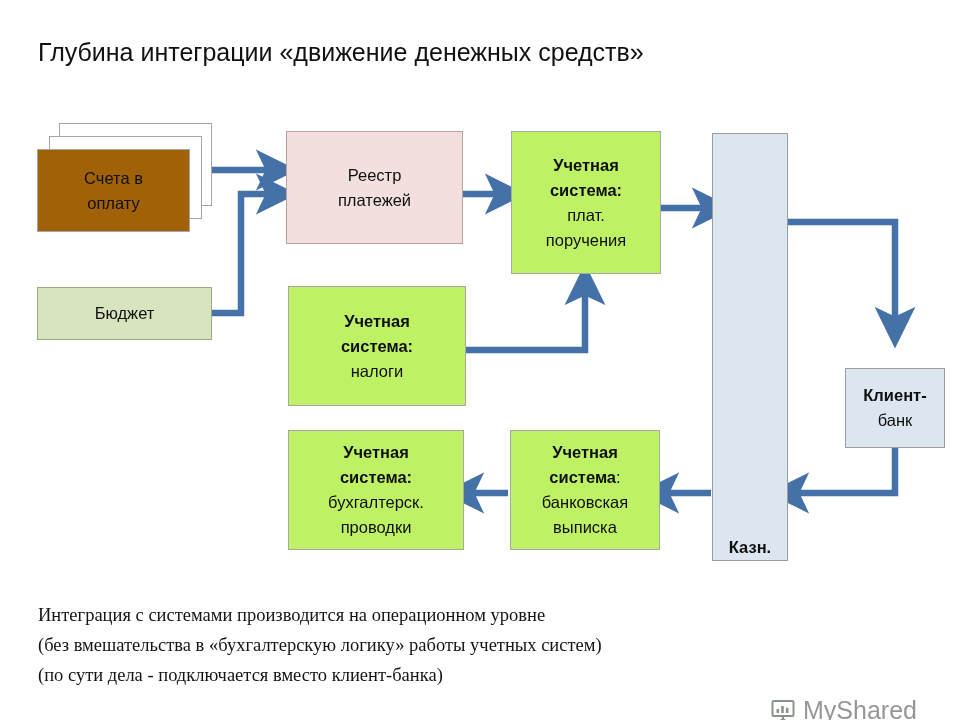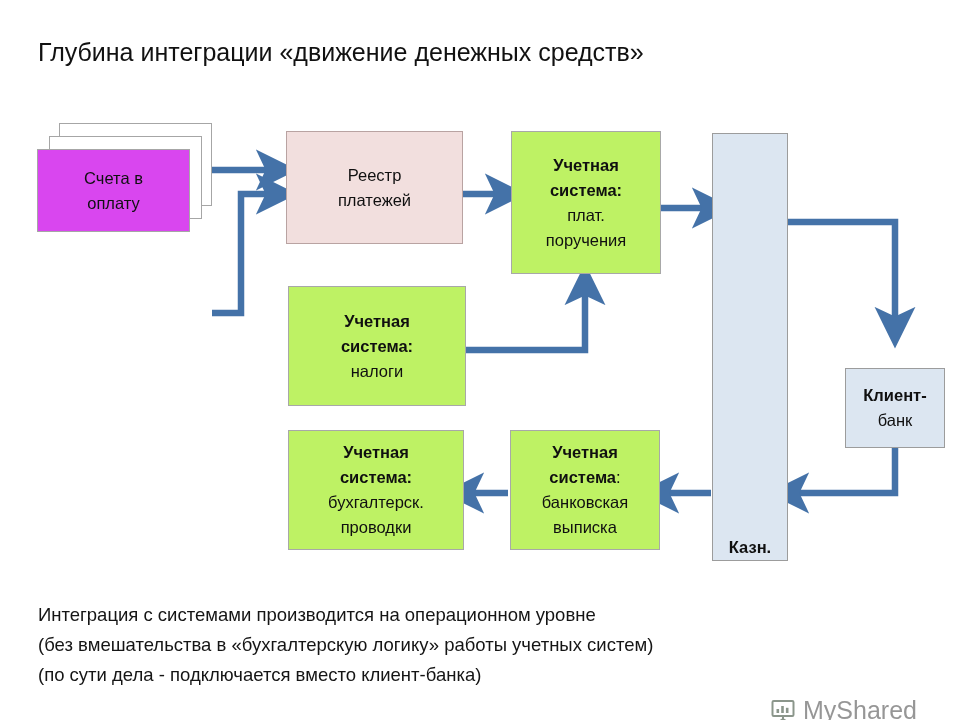--- a/index.html
+++ b/index.html
@@ -57,21 +57,21 @@
   
   .sheet {
     position: absolute;
     box-sizing: border-box;
     background: #ffffff;
     border: 1.5px solid #a6a6a6;
     z-index: 2;
   }
 
   .paper-front {
-    background: #d946ef;
+    background: #a16207;
     border-color: #a6a6a6;
     z-index: 4;
   }
 
   .green-box  { background: #d7e4bd; border-color: #9aab7e; }
   .pink-box   { background: #f2dfde; border-color: #b9a3a2; }
   .peach-box  { background: #bef264; border-color: #a8a8a8; }
   .blue-box   { background: #dce6f1; border-color: #9c9c9c; }
 
   .kazn {
@@ -93,21 +93,21 @@
   
   .caption {
     position: absolute;
     left: 38px;
     top: 600px;
     width: 800px;
     font-size: 18.5px;
     line-height: 30px;
     color: #151515;
   }
-  .caption .cl { display: block; white-space: nowrap; }
+  .caption .cl { display: block; white-space: nowrap; font-family: Liberation Serif, serif; }
 
   
   .watermark {
     position: absolute;
     left: 770px;
     top: 668px;
     display: flex;
     align-items: center;
     gap: 7px;
     opacity: 0.72;
@@ -157,20 +157,23 @@
     </g>
   </svg>
 
   <div class="sheet" style="left:59px; top:123px; width:153px; height:83px;"></div>
   <div class="sheet" style="left:49px; top:136px; width:153px; height:83px;"></div>
   <div class="box paper-front" style="left:37px; top:149px; width:153px; height:83px;">
     <span class="ln">Счета в</span>
     <span class="ln">оплату</span>
   </div>
 
+  <div class="box green-box" style="left:37px; top:287px; width:175px; height:53px;">
+    <span class="ln">Бюджет</span>
+  </div>
 
   <div class="box pink-box" style="left:286px; top:131px; width:177px; height:113px;">
     <span class="ln">Реестр</span>
     <span class="ln">платежей</span>
   </div>
 
   <div class="box peach-box" style="left:511px; top:131px; width:150px; height:143px;">
     <span class="ln bold">Учетная</span>
     <span class="ln bold">система:</span>
     <span class="ln">плат.</span>

